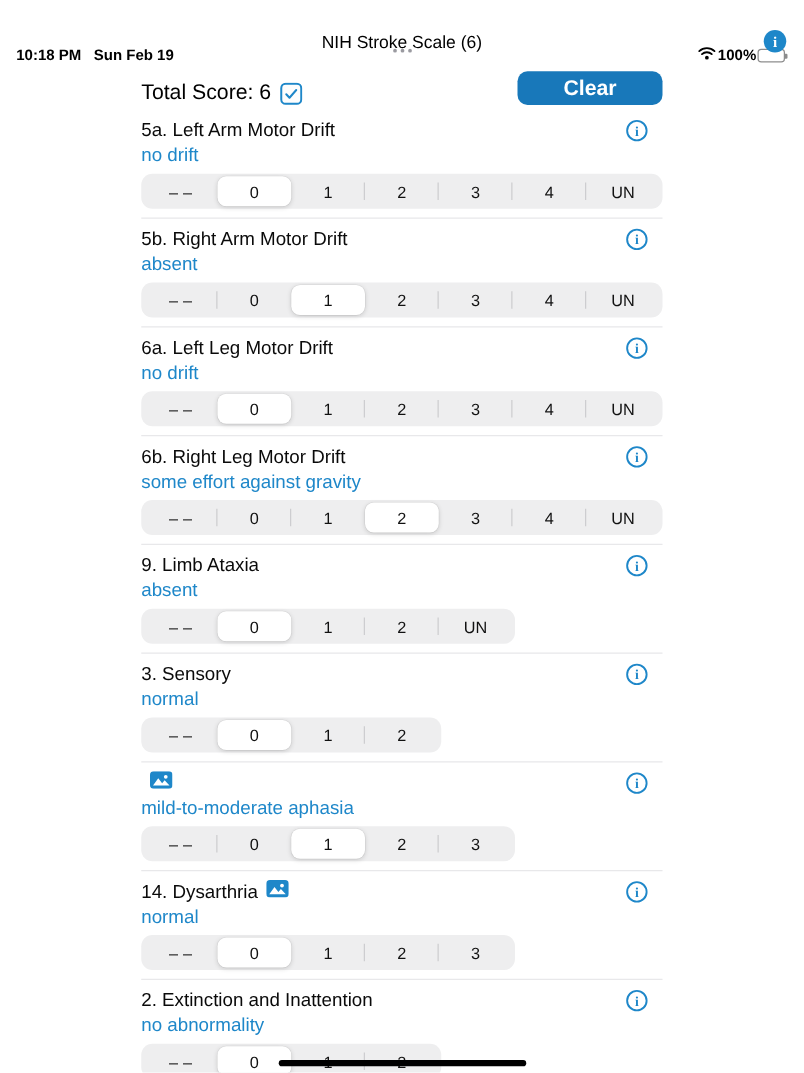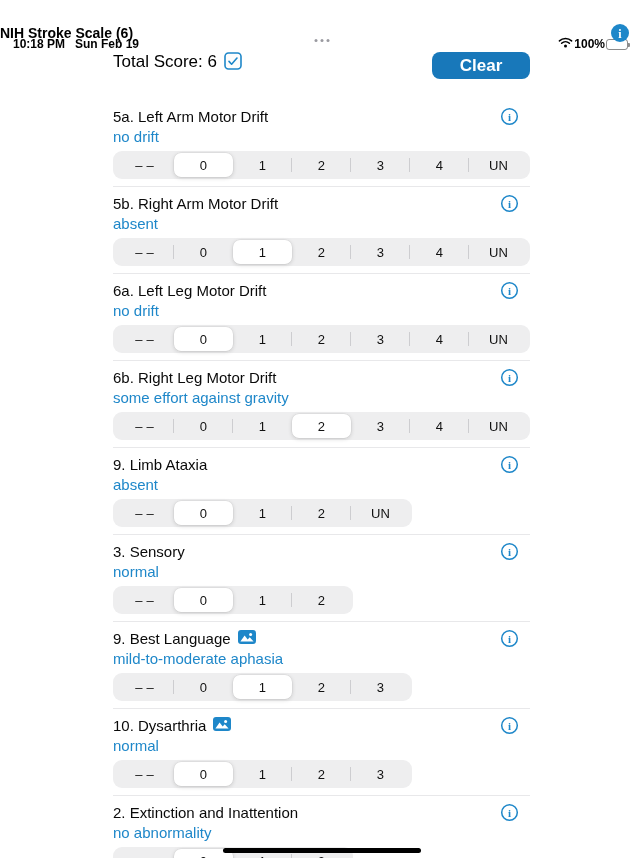--- a/index.html
+++ b/index.html
@@ -28,31 +28,31 @@
     position:absolute;left:50%;top:5px;transform:translateX(-50%);
     display:flex;gap:3px;
   }
   .handle-dots i{width:3px;height:3px;border-radius:50%;background:#9a9aa0;display:block;}
   .battery{position:relative;width:22px;height:11px;border:1px solid rgba(0,0,0,.45);border-radius:3px;padding:1px;margin-right:2px;}
   .battery .level{height:100%;width:100%;background:#000;border-radius:1.5px;}
   .battery .nub{position:absolute;right:-3px;top:3px;width:2px;height:4px;background:rgba(0,0,0,.45);border-radius:0 1px 1px 0;}
   
   .nav-bar{position:absolute;top:20px;left:0;width:643px;height:26px;}
   .nav-title{
-    position:absolute;left:0;right:0;top:5px;
-    font-size:14px;font-weight:700;color:#000;
+    position:absolute;left:0;right:0;top:5px;text-align:center;
+    font-size:14px;font-weight:400;color:#000;
   }
   .nav-info{position:absolute;right:13px;top:3px;width:20px;height:20px;border:none;background:none;cursor:pointer;}
   
   .content{position:absolute;left:113px;top:52px;width:417px;}
-  .total-row{display:flex;align-items:flex-start;height:32px;margin-bottom:16px;}
+  .total-row{display:flex;align-items:flex-end;height:32px;margin-bottom:4px;}
   .total-label{font-size:17px;color:#000;}
   .total-checkbox{margin-left:7px;width:18px;height:18px;border:none;background:none;cursor:pointer;padding:0;}
   .clear-button{
-    margin-left:auto;width:98px;height:27px;border:none;border-radius:8px;
+    margin-left:auto;width:116px;height:27px;border:none;border-radius:8px;
     background:var(--btn);color:#fff;font-size:17px;font-weight:700;
     font-family:"Liberation Sans", sans-serif;cursor:pointer;line-height:25px;
   }
   
   .section{padding-top:6px;border-bottom:1px solid var(--separator);}
   .section-header{display:flex;align-items:center;height:20px;}
   .section-title{font-size:15px;color:#0a0a0a;line-height:19px;}
   .photo-icon{margin-left:7px;margin-top:1px;}
   .info-button{margin-left:auto;margin-right:11px;width:19px;height:19px;border:none;background:none;padding:0;cursor:pointer;}
   .section-subtitle{font-size:15px;color:var(--tint);line-height:19px;height:20px;margin-top:1px;}
@@ -269,21 +269,20 @@
     <div class="segmented">
           <button class="seg">– –</button>
           <button class="seg selected">0</button>
           <button class="seg">1</button>
           <span class="seg-divider"></span>
           <button class="seg">2</button>
         </div>
   </div>
       <div class="section">
     <div class="section-header">
-      <span class="section-title">9. Best Language</span>
       <span class="photo-icon">
         <svg width="18" height="14" viewBox="0 0 18 14">
           <rect x="0" y="0" width="18" height="14" rx="3" fill="#1e87c9"></rect>
           <circle cx="12.6" cy="4.4" r="1.5" fill="#fff"></circle>
           <path d="M2.4 11.4L6.6 5.6l3.1 3.9 2-2.3 3.9 4.2z" fill="#fff"></path>
         </svg>
       </span>
       <button class="info-button">
         <svg width="19" height="19" viewBox="0 0 20 20">
           <circle cx="10" cy="10" r="8.2" fill="none" stroke="#1e87c9" stroke-width="1.6"></circle>
@@ -297,21 +296,21 @@
           <span class="seg-divider"></span>
           <button class="seg">0</button>
           <button class="seg selected">1</button>
           <button class="seg">2</button>
           <span class="seg-divider"></span>
           <button class="seg">3</button>
         </div>
   </div>
       <div class="section">
     <div class="section-header">
-      <span class="section-title">10. Dysarthria</span>
+      <span class="section-title">14. Dysarthria</span>
       <span class="photo-icon">
         <svg width="18" height="14" viewBox="0 0 18 14">
           <rect x="0" y="0" width="18" height="14" rx="3" fill="#1e87c9"></rect>
           <circle cx="12.6" cy="4.4" r="1.5" fill="#fff"></circle>
           <path d="M2.4 11.4L6.6 5.6l3.1 3.9 2-2.3 3.9 4.2z" fill="#fff"></path>
         </svg>
       </span>
       <button class="info-button">
         <svg width="19" height="19" viewBox="0 0 20 20">
           <circle cx="10" cy="10" r="8.2" fill="none" stroke="#1e87c9" stroke-width="1.6"></circle>

